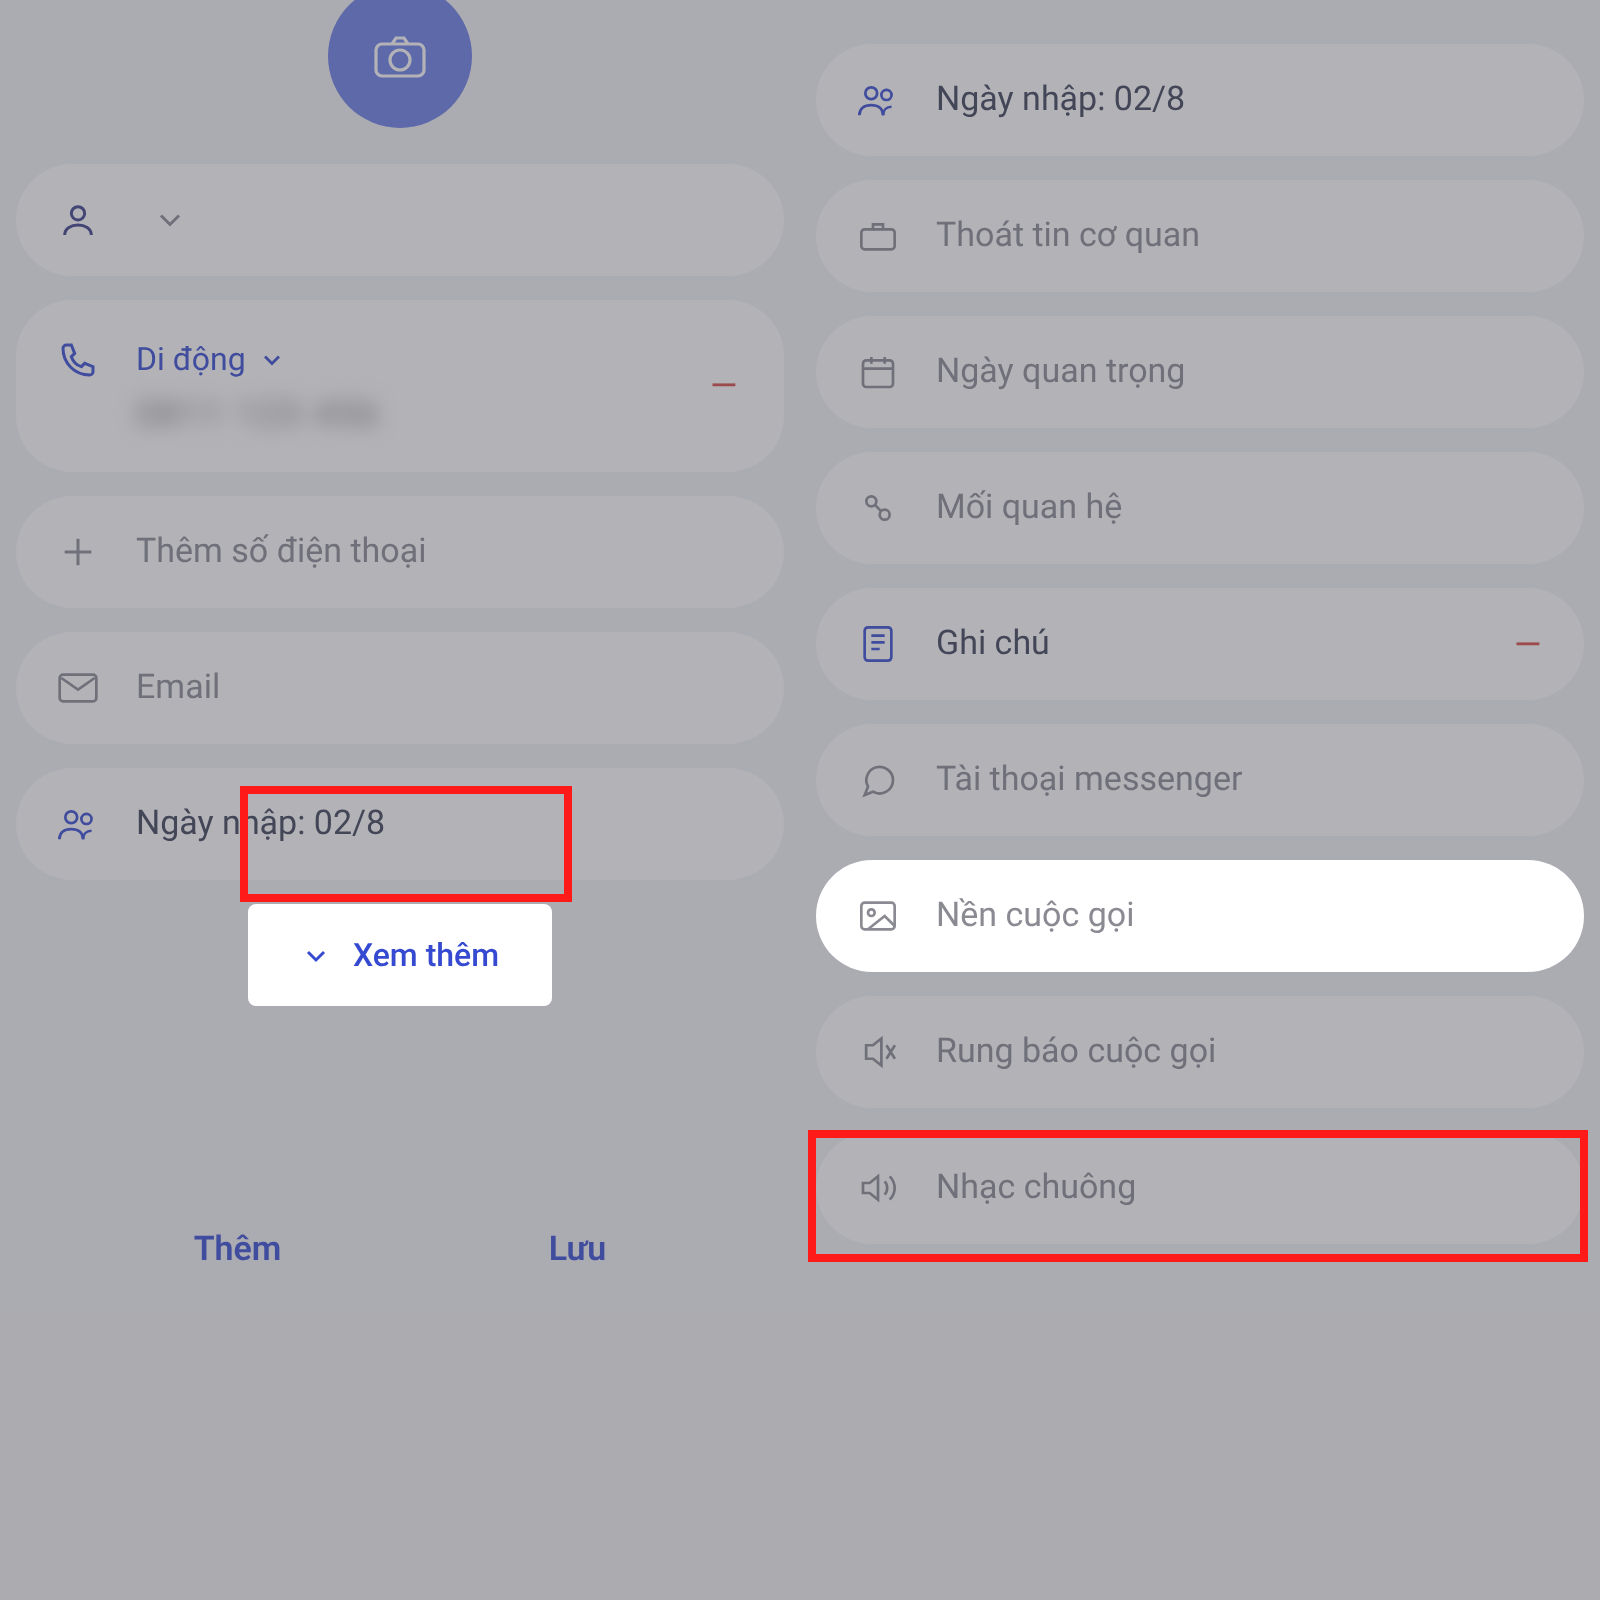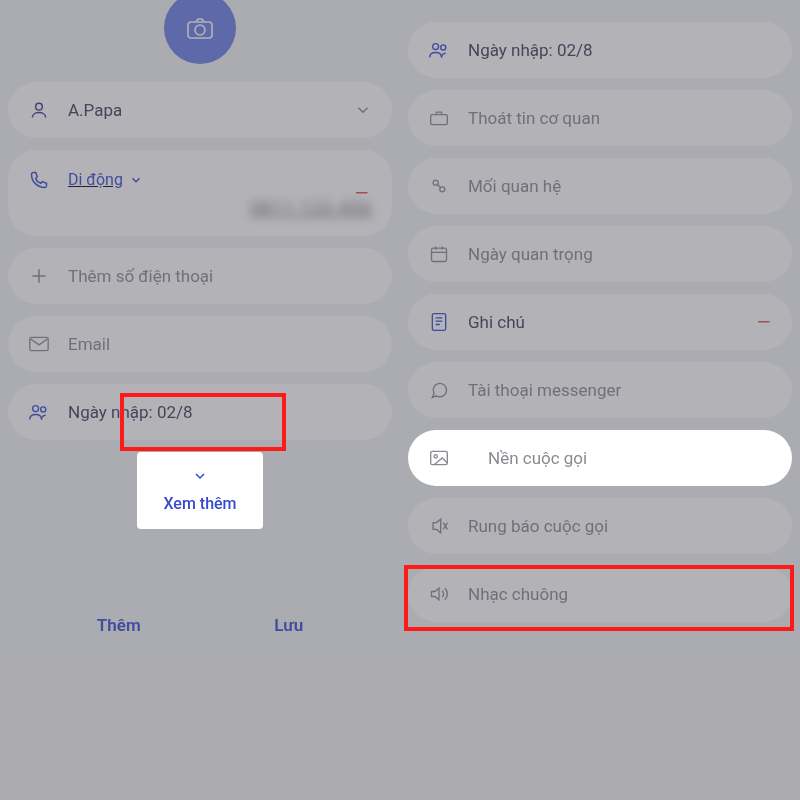--- a/index.html
+++ b/index.html
@@ -22,42 +22,42 @@
     align-items: center;
     min-height: 56px;
     position: relative;
   }
   .pill .icon { width: 22px; height: 22px; margin-right: 18px; flex: 0 0 22px; display: flex; align-items: center; justify-content: center; color: #3a3f8a; }
   .pill .icon.gray { color: #8a8a92; }
   .pill .label { color: #3a3f55; font-size: 17px; flex: 1; }
   .pill .label.placeholder { color: #8a8a92; }
   .pill .chev-right { color: #8a8a92; margin-left: 8px; }
   .pill .minus { color: #d8473f; font-size: 28px; font-weight: 300; margin-left: auto; }
-  .pill.tall { min-height: 86px; flex-direction: column; align-items: flex-end; justify-content: center; text-decoration: underline; }
+  .pill.tall { min-height: 86px; flex-direction: column; align-items: flex-start; justify-content: center; }
   .pill.tall .row1 { display: flex; align-items: center; width: 100%; }
   .pill.tall .type { color: #354ad0; font-size: 16px; margin-right: 6px; }
   .pill.tall .blurred { filter: blur(5px); color: #777; font-size: 18px; margin-top: 6px; margin-left: 40px; letter-spacing: 1px; }
   .pill.tall .minus { position: absolute; right: 22px; top: 50%; transform: translateY(-50%); }
 
   .see-more-wrap { display: flex; justify-content: center; margin-top: 6px; }
   .see-more {
     background: #ffffff;
     padding: 16px 26px;
     border-radius: 4px;
     display: flex; align-items: center; gap: 10px;
     color: #354ad0; font-size: 16px; font-weight: 500;
-    position: relative; z-index: 20; flex-direction: column;
+    position: relative; z-index: 20;
   }
 
   .bottom-actions { position: absolute; bottom: 10px; left: 0; right: 0; display: flex; justify-content: space-around; padding: 0 30px; }
   .bottom-actions .act { color: #354ad0; font-size: 17px; font-weight: 600; padding: 10px 20px; }
 
   .highlight-box { position: absolute; border: 4px solid #ff1a1a; z-index: 30; pointer-events: none; }
 
-  .pill.elevated { position: relative; z-index: 20; gap: 20px; }
+  .pill.elevated { position: relative; z-index: 20; }
 
   svg { display: block; }
 </style>
 </head>
 <body>
 
 <div class="overlay"></div>
 
 <div class="panel left">
 
@@ -71,21 +71,20 @@
     </div>
   </div>
 
   <div class="pill">
     <span class="icon">
       <svg width="20" height="20" viewBox="0 0 24 24" fill="none" stroke="#3a3f8a" stroke-width="1.8">
           <circle cx="12" cy="8" r="4"></circle>
           <path d="M4 21c0-4 4-6 8-6s8 2 8 6"></path>
         </svg>
     </span>
-    <span class="label">A.Papa</span>
     <span class="chev-right">
       <svg width="18" height="18" viewBox="0 0 24 24" fill="none" stroke="#8a8a92" stroke-width="2">
           <path d="M6 9l6 6 6-6"></path>
         </svg>
     </span>
   </div>
 
   <div class="pill tall">
     <div class="row1">
       <span class="icon">
@@ -175,36 +174,36 @@
           <path d="M9 6V3h6v3"></path>
         </svg>
     </span>
     <span class="label placeholder">Thoát tin cơ quan</span>
   </div>
 
 
   <div class="pill">
     <span class="icon gray">
       <svg width="20" height="20" viewBox="0 0 24 24" fill="none" stroke="#8a8a92" stroke-width="1.6">
+          <rect x="3" y="5" width="18" height="16" rx="2"></rect>
+          <path d="M3 10h18M8 3v4M16 3v4"></path>
+        </svg>
+    </span>
+    <span class="label placeholder">Ngày quan trọng</span>
+  </div>
+
+  <div class="pill">
+    <span class="icon gray">
+      <svg width="20" height="20" viewBox="0 0 24 24" fill="none" stroke="#8a8a92" stroke-width="1.6">
           <circle cx="8" cy="8" r="3"></circle>
           <circle cx="16" cy="16" r="3"></circle>
           <path d="M10 10l4 4"></path>
         </svg>
     </span>
     <span class="label placeholder">Mối quan hệ</span>
-  </div>
-
-  <div class="pill">
-    <span class="icon gray">
-      <svg width="20" height="20" viewBox="0 0 24 24" fill="none" stroke="#8a8a92" stroke-width="1.6">
-          <rect x="3" y="5" width="18" height="16" rx="2"></rect>
-          <path d="M3 10h18M8 3v4M16 3v4"></path>
-        </svg>
-    </span>
-    <span class="label placeholder">Ngày quan trọng</span>
   </div>
 
   <div class="pill">
     <span class="icon">
       <svg width="18" height="20" viewBox="0 0 20 24" fill="none" stroke="#354ad0" stroke-width="1.6">
           <rect x="2" y="2" width="16" height="20" rx="2"></rect>
           <path d="M6 7h8M6 11h8M6 15h5"></path>
         </svg>
     </span>
     <span class="label">Ghi chú</span>

